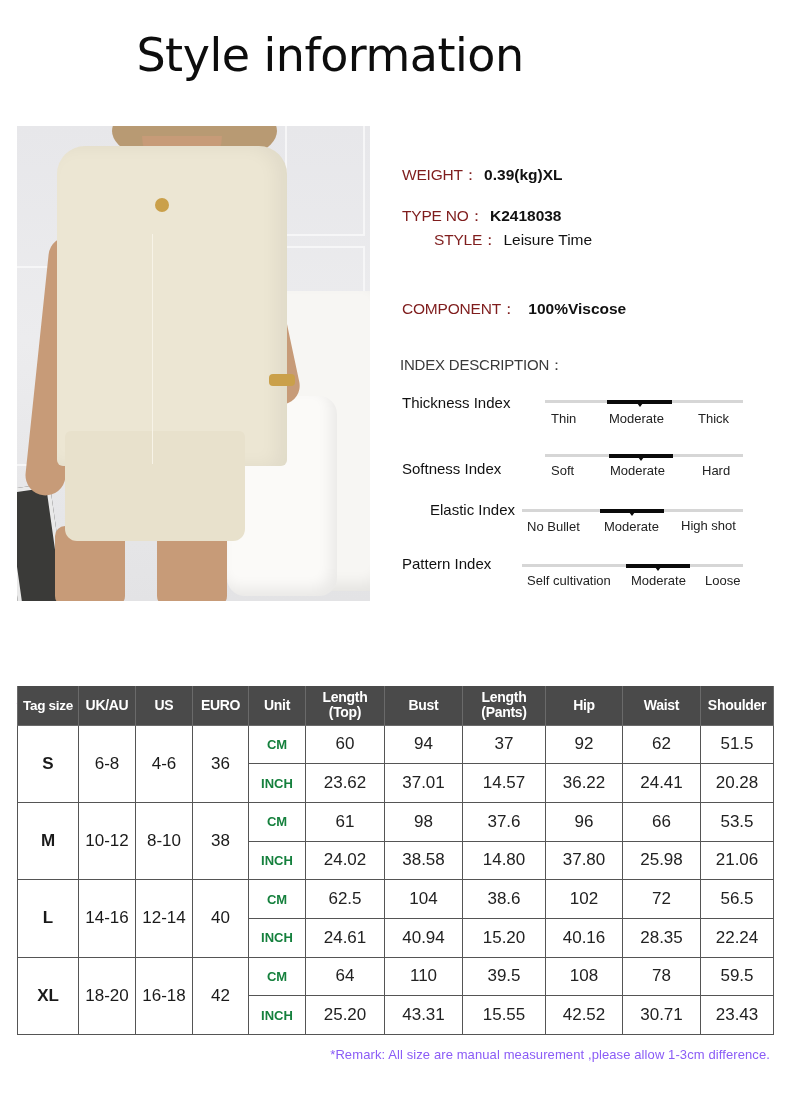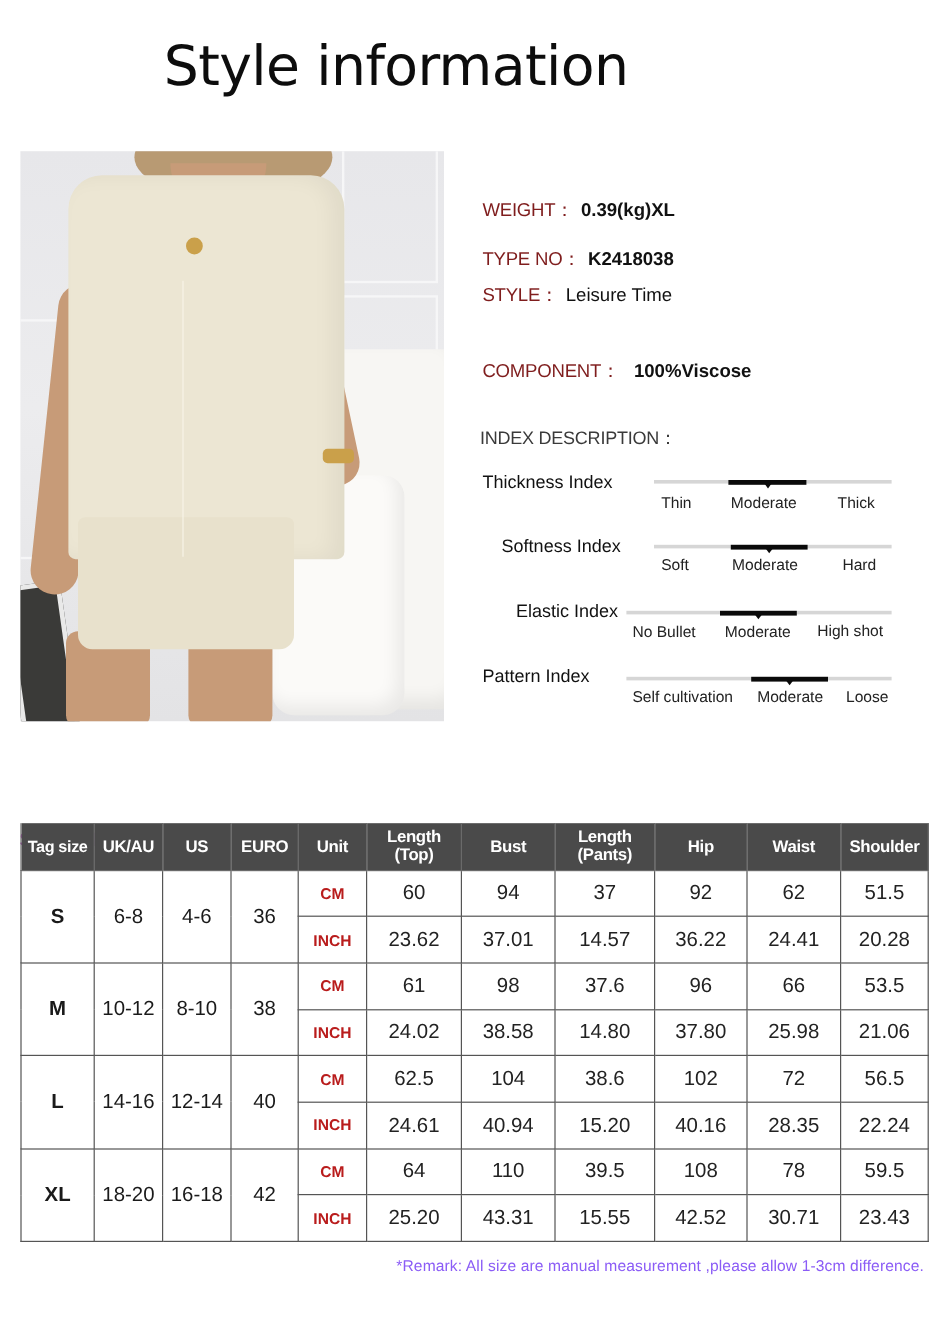--- a/index.html
+++ b/index.html
@@ -56,21 +56,21 @@
     height: 39px; text-align: center; vertical-align: middle; line-height: 15px;
     border: 1px solid #6a6a6a; border-top: none; letter-spacing: -0.3px;
   }
   table.size th.sm { font-size: 13.5px; }
   table.size td {
     border: 1px solid #555; text-align: center; vertical-align: middle;
     height: 38.7px; font-size: 17px; color: #222;
   }
   table.size td.size-cell { font-size: 17px; font-weight: 700; color: #1a1a1a; }
   table.size td.grp { font-size: 17px; color: #1a1a1a; }
-  table.size td.unit { font-size: 13px; font-weight: 700; color: #b91c1c; }
+  table.size td.unit { font-size: 13px; font-weight: 700; color: #15803d; }
 
   .remark { position: absolute; right: 20px; top: 1047px; font-size: 13px; color: #8b5cf6; letter-spacing: 0.1px; }
 </style>
 </head>
 <body>
 
 <h1 class="title">Style information</h1>
 
 <div class="photo">
   <div class="wall-panel" style="left:-10px;top:140px;width:60px;height:200px;"></div>
@@ -92,38 +92,38 @@
   <div class="gold" style="left:138px;top:72px;width:14px;height:14px;"></div>
   <div class="gold" style="left:252px;top:248px;width:26px;height:12px;border-radius:4px;"></div>
 </div>
 
 <div class="info" style="top:165px;">
   <span class="k">WEIGHT：</span><span class="v">0.39(kg)XL</span>
 </div>
 <div class="info" style="top:206px;">
   <span class="k">TYPE NO：</span><span class="v">K2418038</span>
 </div>
-<div class="info" style="top:236px;">
+<div class="info" style="top:230px;margin-left:32px;">
   <span class="k">STYLE：</span><span class="v" style="font-weight:400;color:#111;">Leisure Time</span>
 </div>
 <div class="info" style="top:299px;">
   <span class="k">COMPONENT：</span><span class="v" style="margin-left:12px;">100%Viscose</span>
 </div>
 
 <div class="idx-title">INDEX DESCRIPTION：</div>
 
 <div class="idx-label" style="top:394px;">Thickness Index</div>
 <div class="idx-bar" style="left:545px;top:400px;width:198px;">
   <div class="idx-active" style="left:62px;width:65px;"></div>
 </div>
 <div class="idx-opt" style="left:551px;top:411px;">Thin</div>
 <div class="idx-opt" style="left:609px;top:411px;">Moderate</div>
 <div class="idx-opt" style="left:698px;top:411px;">Thick</div>
 
-<div class="idx-label" style="top:447px;margin-left:16px;">Softness Index</div>
+<div class="idx-label" style="top:460px;">Softness Index</div>
 <div class="idx-bar" style="left:545px;top:454px;width:198px;">
   <div class="idx-active" style="left:64px;width:64px;"></div>
 </div>
 <div class="idx-opt" style="left:551px;top:463px;">Soft</div>
 <div class="idx-opt" style="left:610px;top:463px;">Moderate</div>
 <div class="idx-opt" style="left:702px;top:463px;">Hard</div>
 
 <div class="idx-label" style="top:501px;margin-left:28px;">Elastic Index</div>
 <div class="idx-bar" style="left:522px;top:509px;width:221px;">
   <div class="idx-active" style="left:78px;width:64px;"></div>

